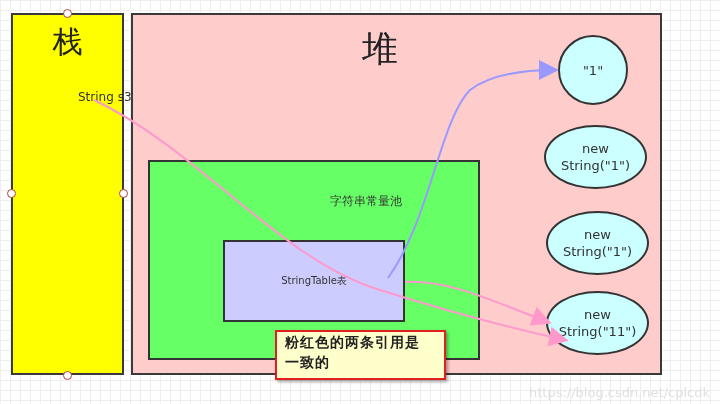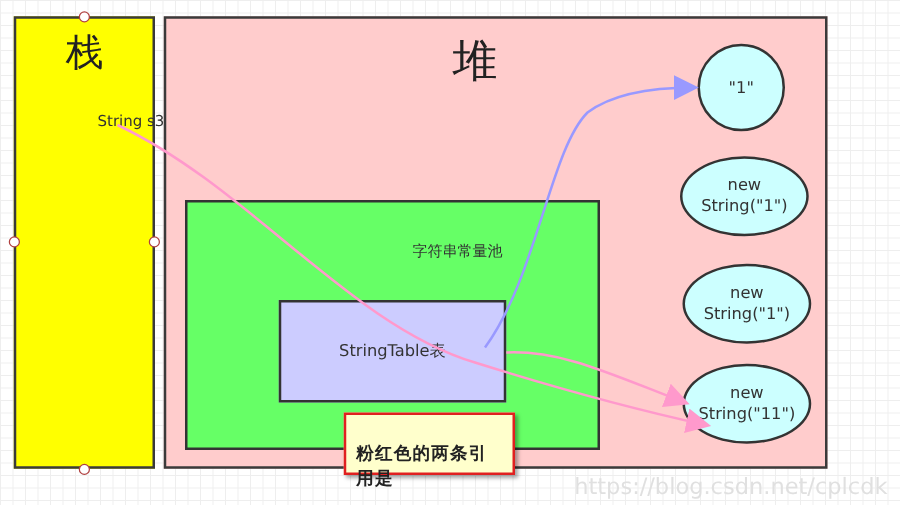--- a/index.html
+++ b/index.html
@@ -9,27 +9,27 @@
     background-image:
       linear-gradient(#eeeeee 1px, transparent 1px),
       linear-gradient(90deg, #eeeeee 1px, transparent 1px);
     background-size: 10px 10px;
     font-family: "DejaVu Sans", "Liberation Sans", sans-serif;
   }
   .abs { position:absolute; box-sizing:border-box; }
   .stack { left:11px; top:13px; width:113px; height:362px; background:#ffff00; border:2px solid #3a3a3a; }
   .heap { left:131px; top:13px; width:531px; height:362px; background:#ffcccc; border:2px solid #3a3a3a; }
   .pool { left:148px; top:160px; width:332px; height:200px; background:#66ff66; border:2px solid #333; }
-  .table { left:223px; top:240px; width:182px; height:82px; background:#ccccff; border:2px solid #333; display:flex; align-items:center; justify-content:center; font-size:13px; color:#333; }
+  .table { left:223px; top:240px; width:182px; height:82px; background:#ccccff; border:2px solid #333; display:flex; align-items:center; justify-content:center; font-size:10px; color:#333; }
   .title { font-size:30px; color:#222; text-align:center; }
   .label { font-size:12px; color:#333;margin-left:44px; }
   .ellipse { background:#ccffff; border:2px solid #333; border-radius:50%; display:flex; align-items:center; justify-content:center; text-align:center; font-size:13px; color:#333; line-height:17px; }
   .handle { width:9px; height:9px; border-radius:50%; background:#fff; border:1.5px solid #b04040; box-sizing:border-box; }
-  .note { left:275px; top:330px; width:137px; height:50px; background:#ffffcc; border:2px solid #e02020; box-shadow:2px 2px 3px rgba(0,0,0,0.35); font-size:14px; font-weight:bold; color:#222; padding:21px 8px; line-height:20px; letter-spacing:1px; }
-  .wm { right:10px; bottom:4px; font-size:18px; color:#e0e0e0; }
+  .note { left:275px; top:330px; width:171px; height:50px; background:#ffffcc; border:2px solid #e02020; box-shadow:2px 2px 3px rgba(0,0,0,0.35); font-size:14px; font-weight:bold; color:#222; padding:0 8px; line-height:20px; letter-spacing:1px; }
+  .wm { right:10px; bottom:4px; font-size:13px; color:#e0e0e0; }
   svg.arrows { position:absolute; left:0; top:0; }
 </style>
 </head>
 <body>
 
 <div class="abs stack"></div>
 <div class="abs title" style="left:11px;top:22px;width:113px;">栈</div>
 <div class="abs label" style="left:34px;top:90px;">String s3</div>
 
 <div class="abs handle" style="left:63px;top:9px;"></div>
@@ -72,15 +72,16 @@
       <path d="M0,0 L10,5 L0,10 Z" fill="#ff99cc"></path>
     </marker>
   </defs>
   <path d="M388,278 C430,220 440,120 470,90 C490,75 520,70 555,70" fill="none" stroke="#9999ff" stroke-width="2" marker-end="url(#ab)"></path>
   <path d="M94,100 C200,150 280,260 380,290 C450,312 510,328 565,340" fill="none" stroke="#ff99cc" stroke-width="2" marker-end="url(#ap)"></path>
   <path d="M405,282 C450,280 490,300 548,322" fill="none" stroke="#ff99cc" stroke-width="2" marker-end="url(#ap)"></path>
 </svg>
 
 <div class="abs note">
   <div>粉红色的两条引用是</div>
+  <div>一致的</div>
 </div>
 
 <div class="abs wm">https://blog.csdn.net/cplcdk</div>
 
 </body></html>

